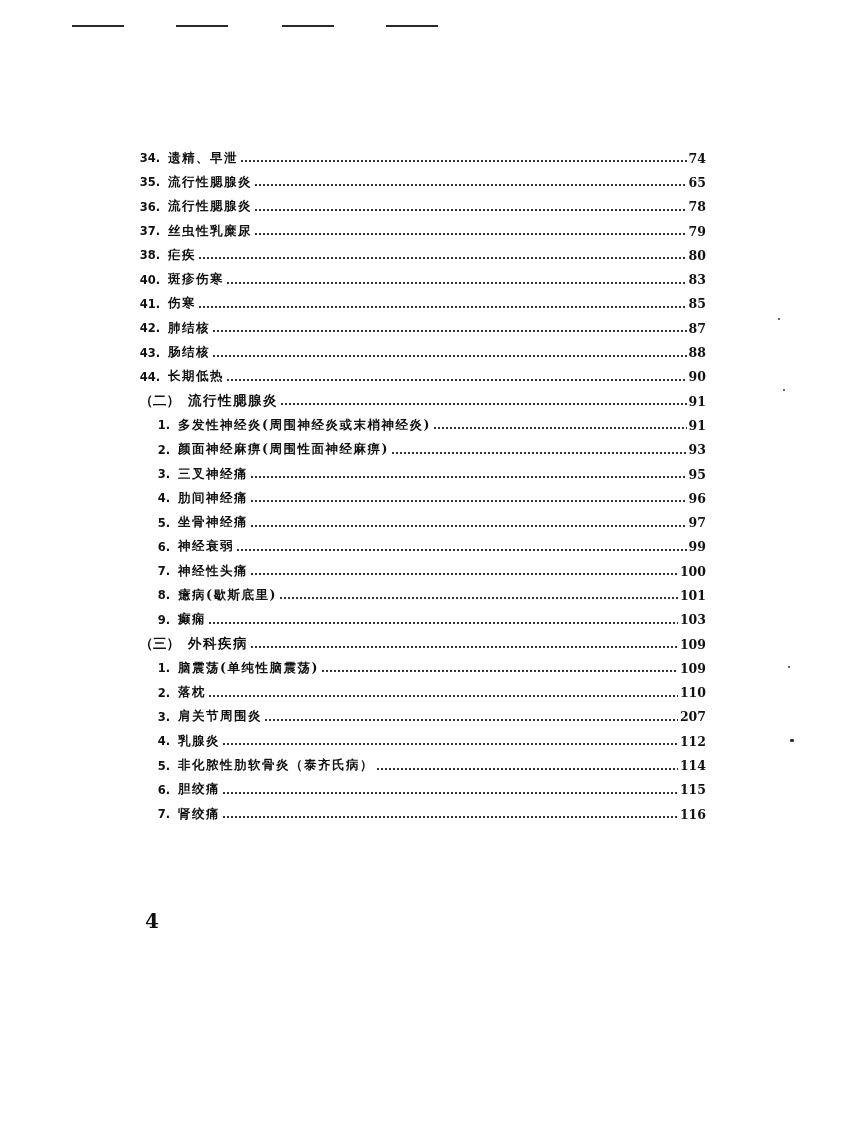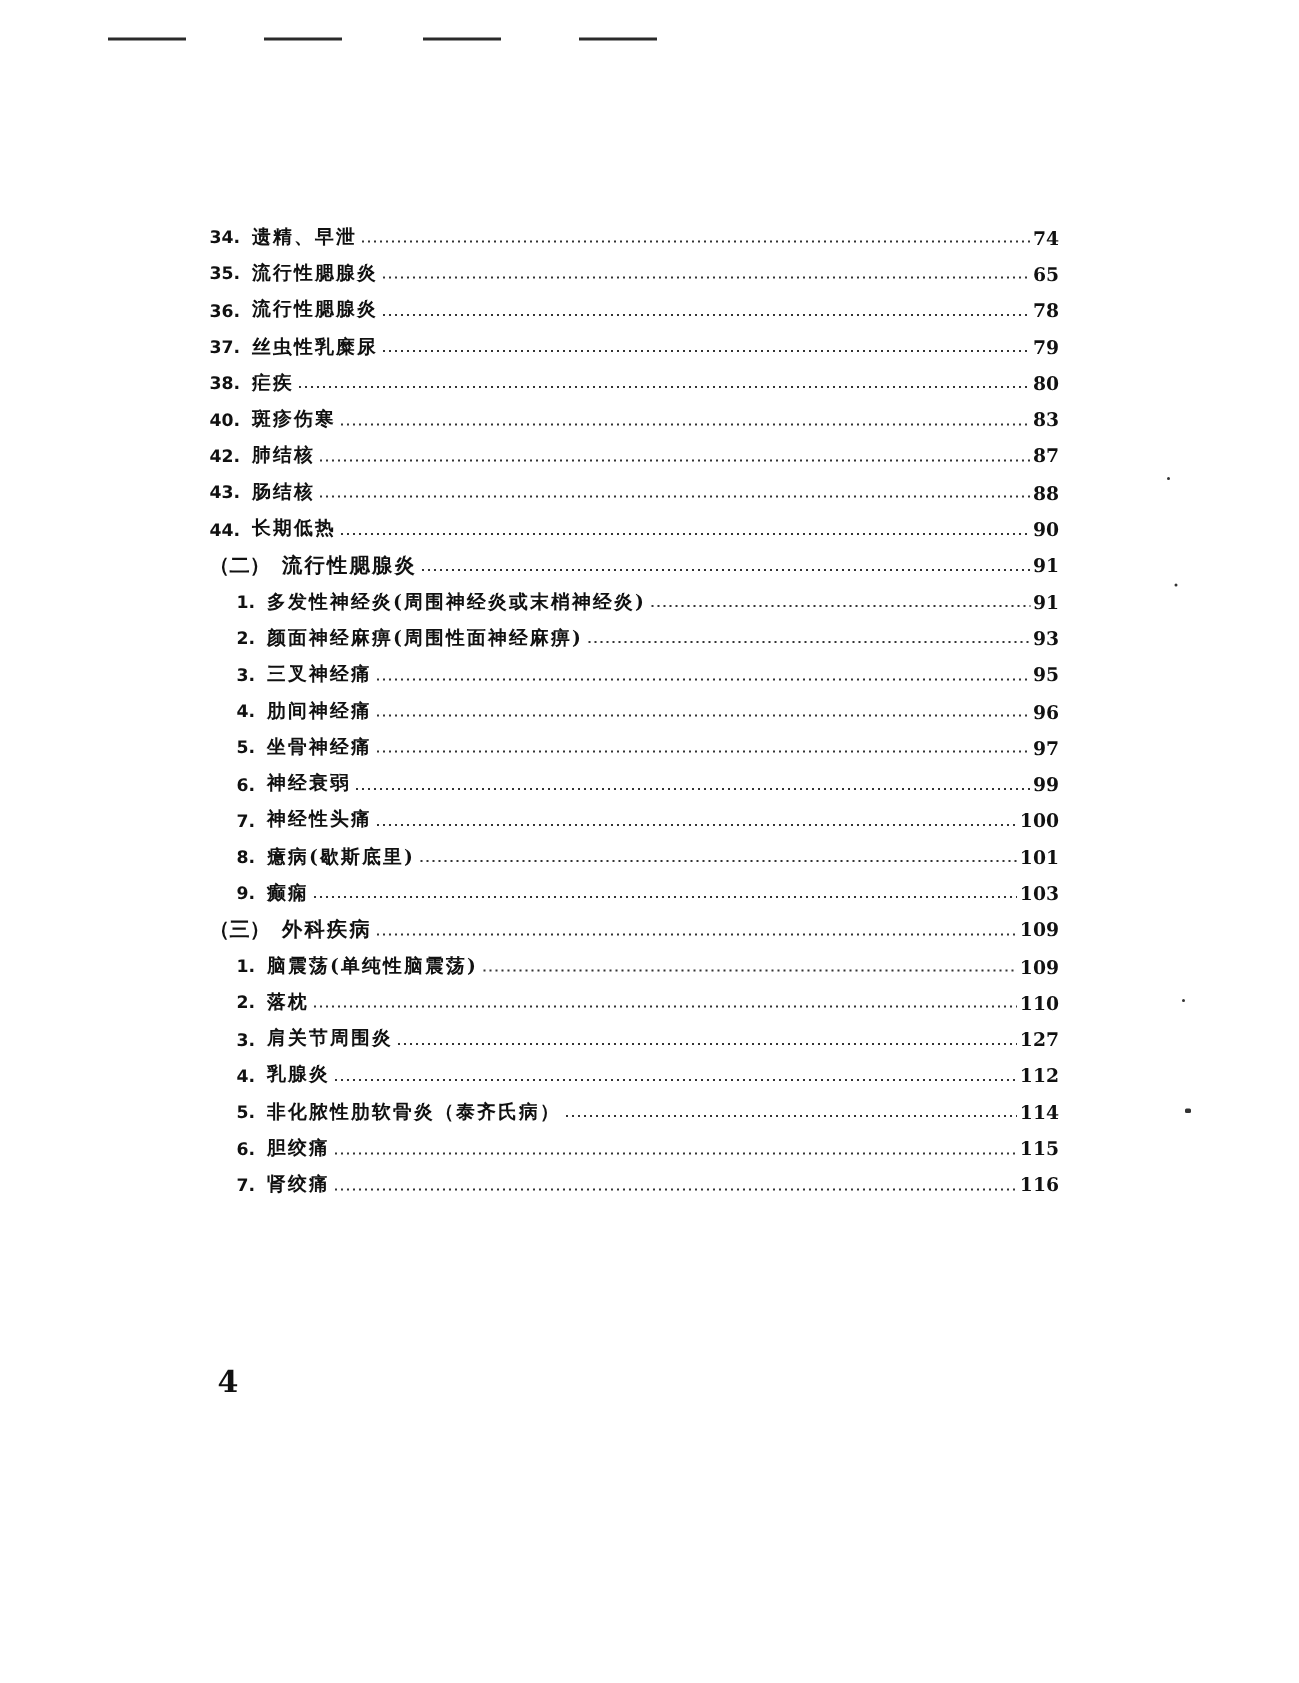--- a/index.html
+++ b/index.html
@@ -84,20 +84,26 @@
       <span class="leader"></span>
       <span class="page">80</span>
     </div>
     <div class="toc-row lvl1">
       <span class="num">40.</span>
       <span class="title">斑疹伤寒</span>
       <span class="leader"></span>
       <span class="page">83</span>
     </div>
     <div class="toc-row lvl1">
+      <span class="num">41.</span>
+      <span class="title">伤寒</span>
+      <span class="leader"></span>
+      <span class="page">85</span>
+    </div>
+    <div class="toc-row lvl1">
       <span class="num">42.</span>
       <span class="title">肺结核</span>
       <span class="leader"></span>
       <span class="page">87</span>
     </div>
     <div class="toc-row lvl1">
       <span class="num">43.</span>
       <span class="title">肠结核</span>
       <span class="leader"></span>
       <span class="page">88</span>
@@ -183,21 +189,21 @@
     <div class="toc-row lvl2">
       <span class="num">2.</span>
       <span class="title">落枕</span>
       <span class="leader"></span>
       <span class="page">110</span>
     </div>
     <div class="toc-row lvl2">
       <span class="num">3.</span>
       <span class="title">肩关节周围炎</span>
       <span class="leader"></span>
-      <span class="page">127</span>
+      <span class="page">207</span>
     </div>
     <div class="toc-row lvl2">
       <span class="num">4.</span>
       <span class="title">乳腺炎</span>
       <span class="leader"></span>
       <span class="page">112</span>
     </div>
     <div class="toc-row lvl2">
       <span class="num">5.</span>
       <span class="title">非化脓性肋软骨炎（泰齐氏病）</span>

